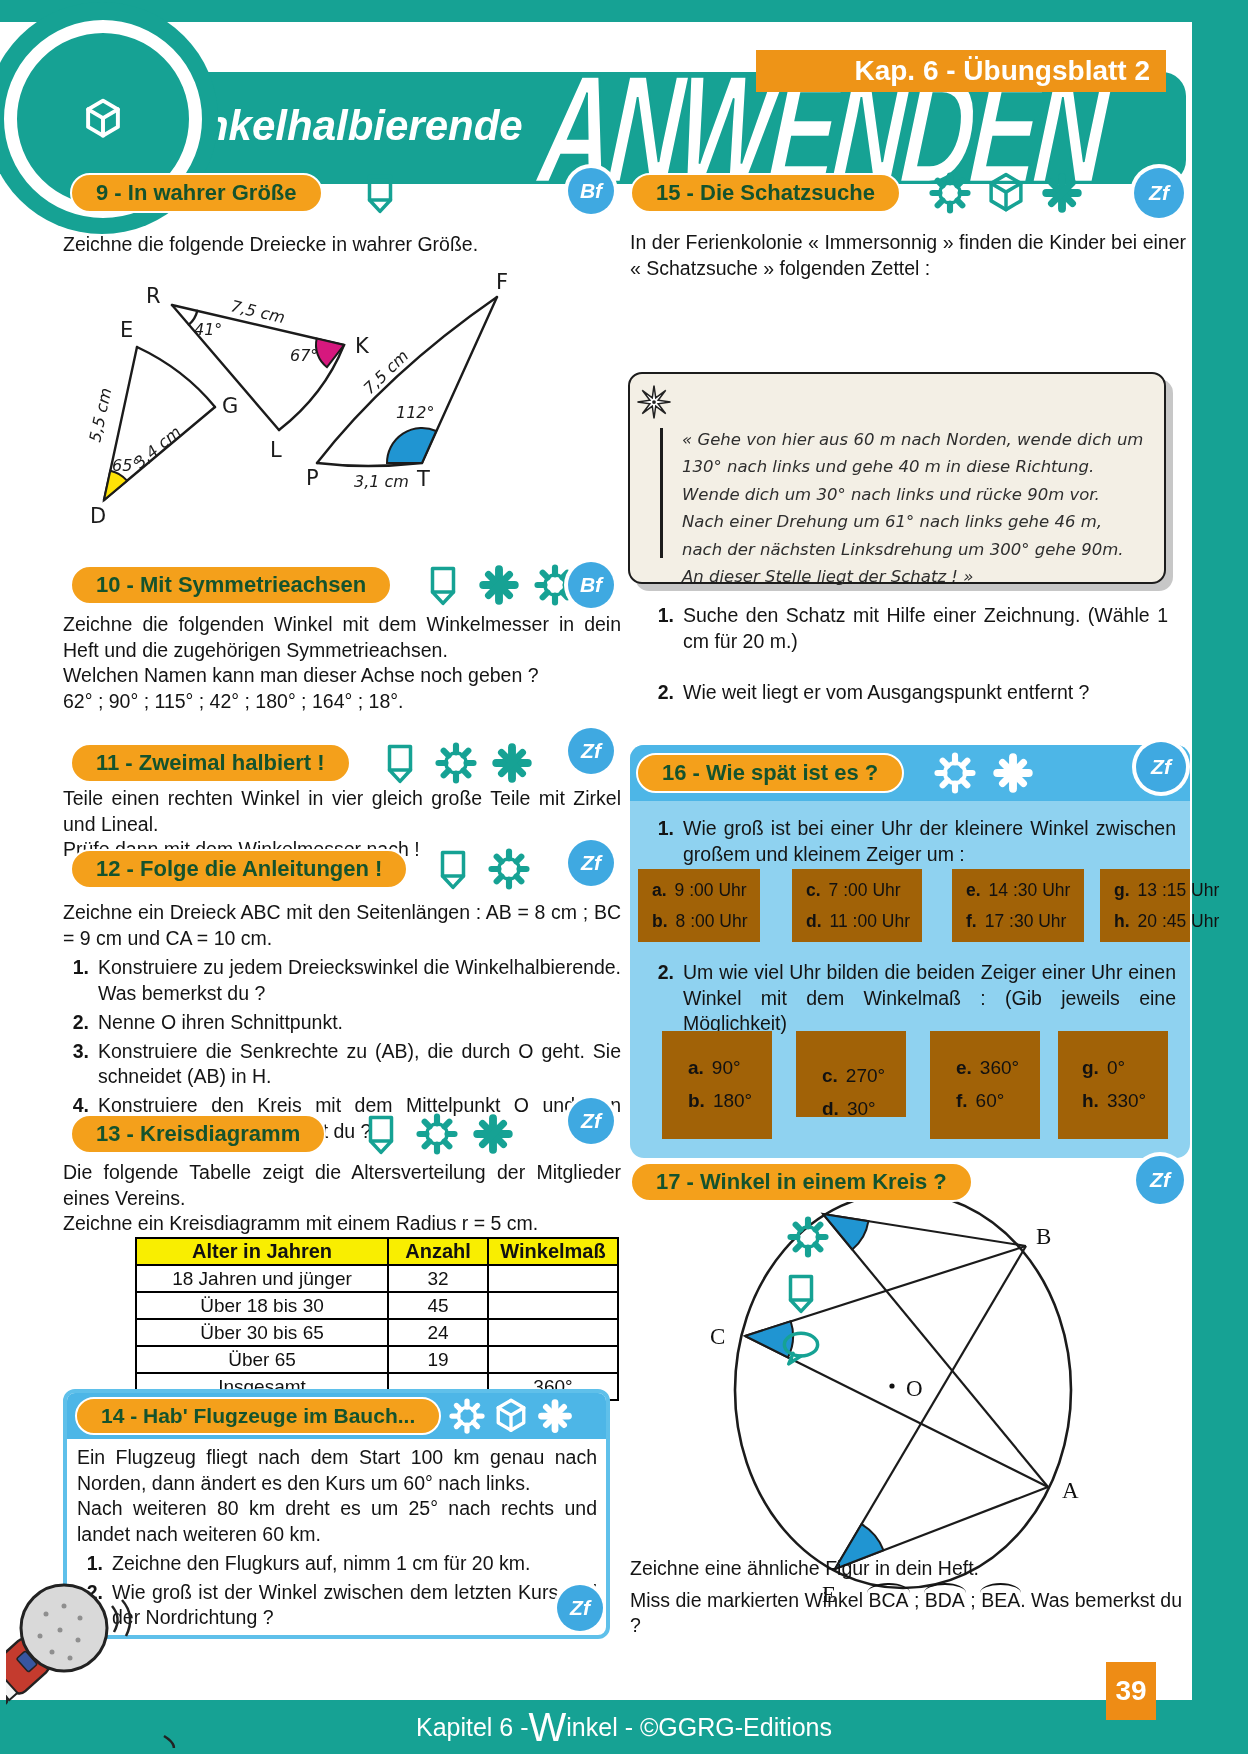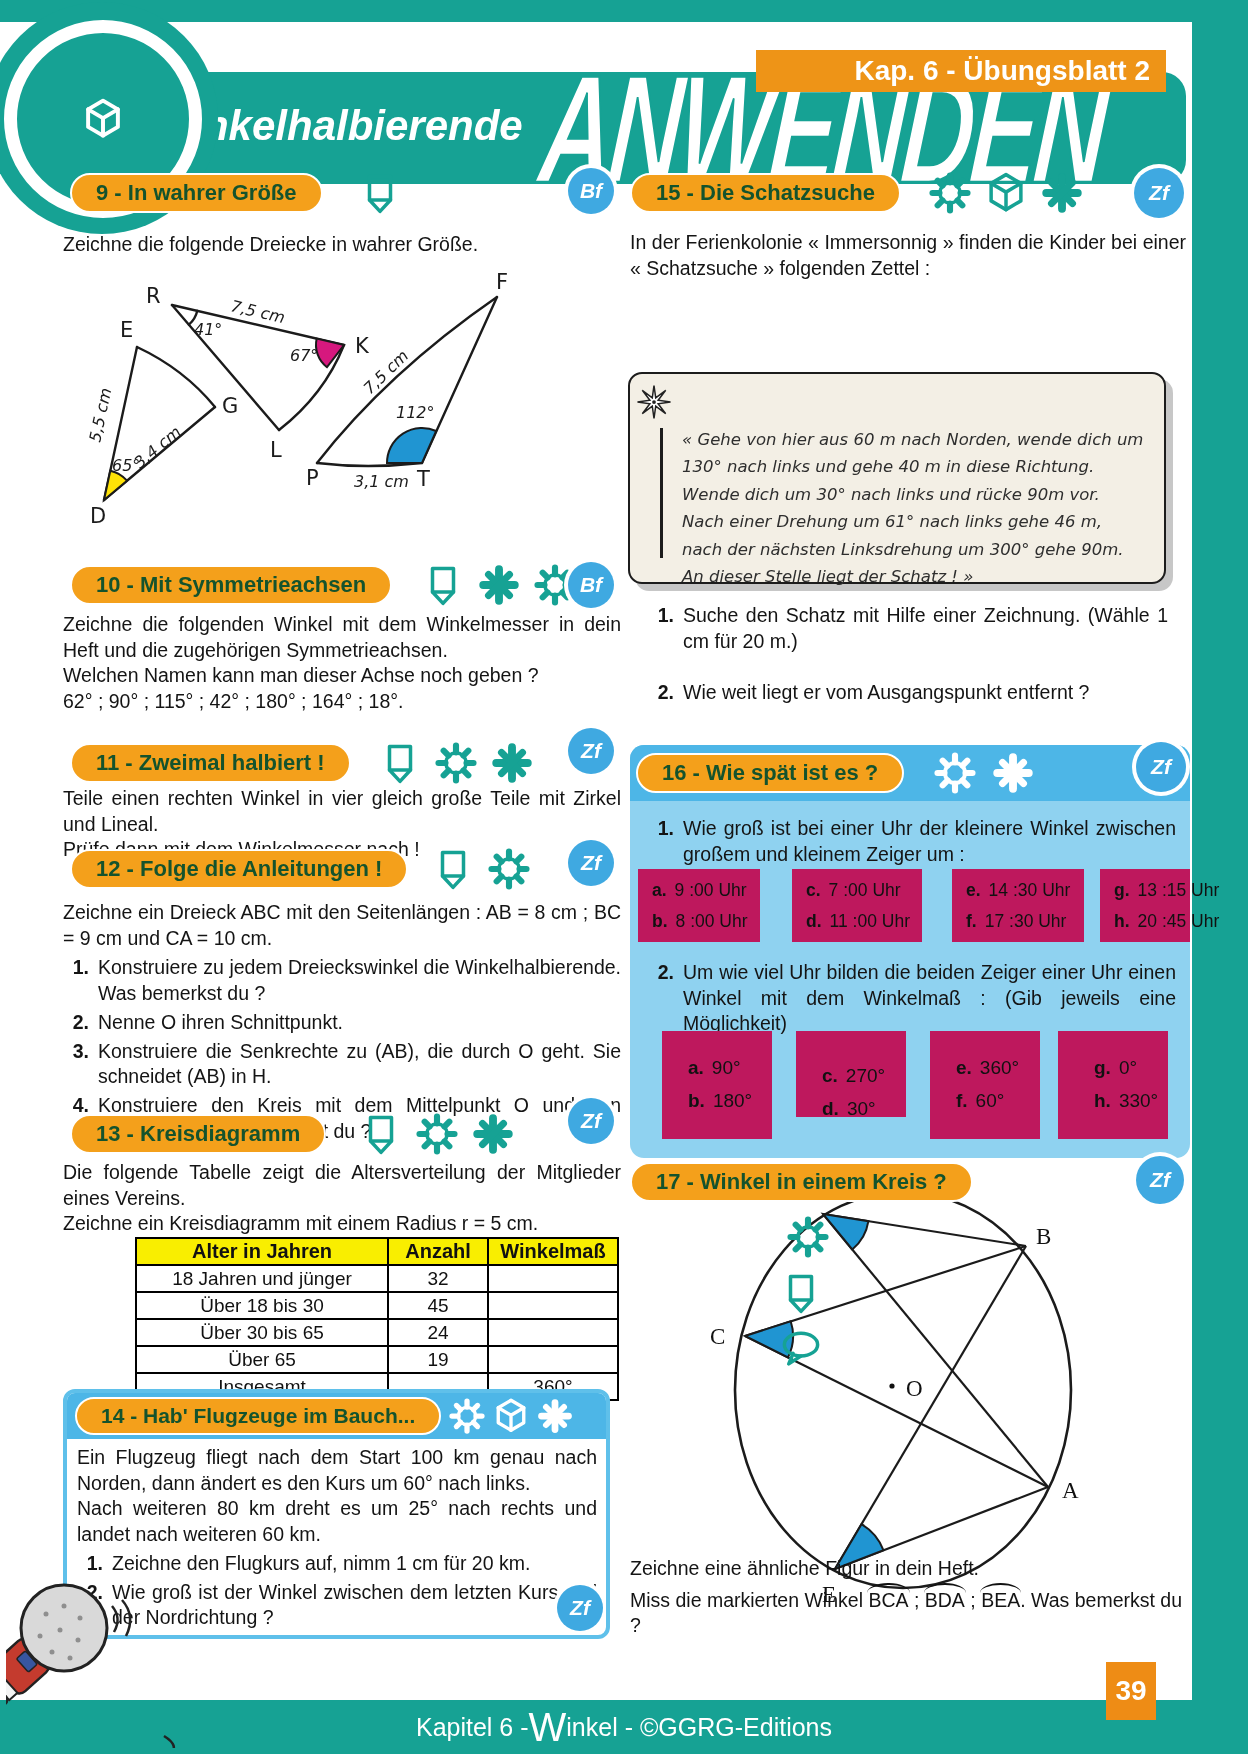--- a/index.html
+++ b/index.html
@@ -42,21 +42,21 @@
   table.age th{background:#f9ee00;font-weight:bold;font-size:20px;}
   
   .box14{left:63px;top:1389px;width:547px;height:250px;border:4px solid #5fc0ea;border-radius:12px;
          background:#fff;box-sizing:border-box;overflow:hidden;z-index:4;}
   .box14-head{position:absolute;left:0;top:0;right:0;height:46px;background:#4db6e7;display:flex;
               align-items:center;gap:8px;padding-left:8px;}
   .box14-head .pill{font-size:21px;}
   .box16{left:630px;top:745px;width:560px;height:413px;background:#8fd2f0;border-radius:14px;z-index:2;}
   .box16-head{position:absolute;left:0;top:0;right:0;height:56px;background:#4db6e7;
               border-radius:14px 14px 0 0;display:flex;align-items:center;gap:16px;padding-left:6px;}
-  .opt{background:#be185d;position:absolute;font-size:17.5px;color:#111;line-height:1.75;
+  .opt{background:#a16207;position:absolute;font-size:17.5px;color:#111;line-height:1.75;
        padding:6px 0 6px 14px;box-sizing:border-box;}
   .opt b{margin-right:8px;}
   
   .note{left:628px;top:372px;width:534px;height:208px;background:#f3efe5;border:2.5px solid #1c1c1c;
         border-radius:14px;box-shadow:7px 7px 0 rgba(0,0,0,.22);z-index:2;}
   .note-text{position:absolute;left:52px;top:52px;width:462px;font-family:"DejaVu Sans",sans-serif;
              font-style:italic;font-size:16.5px;line-height:1.66;color:#2e2e2e;}
   .note-line{position:absolute;left:30px;top:54px;width:3px;height:130px;background:#1c1c1c;}
   
   .footer{left:0;top:1700px;width:1248px;height:54px;background:#16a294;color:#fff;display:flex;
@@ -427,21 +427,21 @@
       <div><b>b.</b><span>180°</span></div>
     </div>
     <div class="opt" style="left:166px;top:286px;width:110px;height:86px;padding-top:28px;padding-left:26px;font-size:19px;">
       <div><b>c.</b><span>270°</span></div>
       <div><b>d.</b><span>30°</span></div>
     </div>
     <div class="opt" style="left:300px;top:286px;width:110px;height:108px;padding-top:20px;padding-left:26px;font-size:19px;">
       <div><b>e.</b><span>360°</span></div>
       <div><b>f.</b><span>60°</span></div>
     </div>
-    <div class="opt" style="left:428px;top:286px;width:110px;height:108px;padding-top:20px;padding-left:36px;font-size:19px;">
+    <div class="opt" style="left:428px;top:286px;width:110px;height:108px;padding-top:20px;padding-left:24px;font-size:19px;">
       <div><b>g.</b><span>0°</span></div>
       <div><b>h.</b><span>330°</span></div>
     </div>
   </div>
 
   <div class="abs exrow" style="left:630px;top:1162px;flex-direction:column;">
     <div class="pill">17  -  Winkel in einem Kreis ?</div>
     <svg class="icon" viewBox="0 0 48 48" style="margin-left:14px">
         <use href="#icon-gear" class="teal-stroke"></use>
       </svg>

